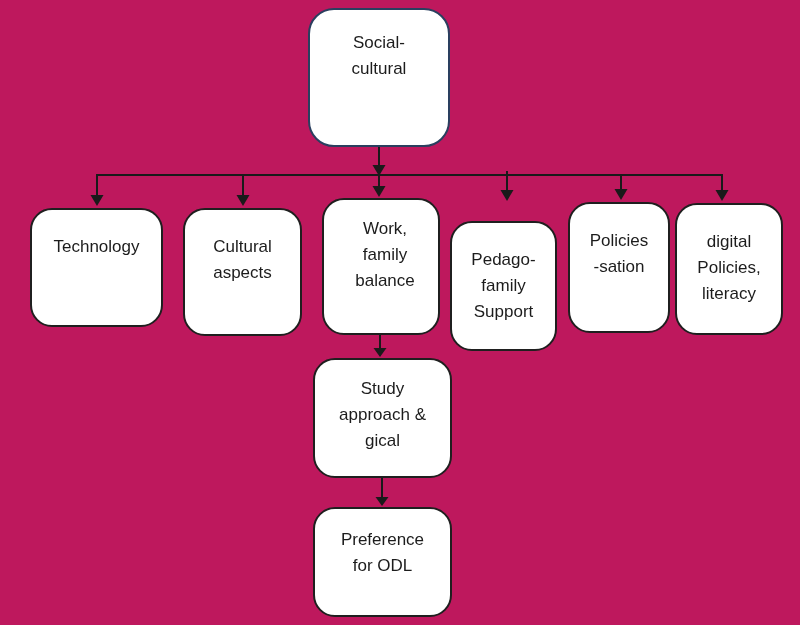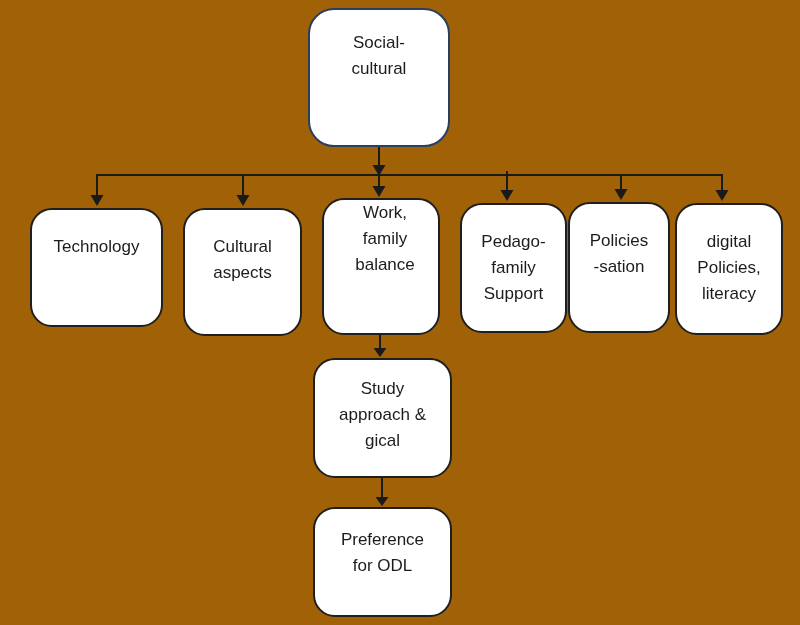--- a/index.html
+++ b/index.html
@@ -5,21 +5,21 @@
   html, body {
     margin: 0;
     padding: 0;
     background: #ffffff;
     font-family: "Liberation Sans", sans-serif;
   }
   .canvas {
     position: relative;
     width: 800px;
     height: 625px;
-    background: #a16207;
+    background: #be185d;
     overflow: hidden;
   }
   svg.connectors {
     position: absolute;
     left: 0; top: 0;
     width: 800px; height: 625px;
     pointer-events: none;
   }
   svg.connectors line { stroke: #1a1a1a; stroke-width: 2; }
   svg.connectors polygon { fill: #1a1a1a; }
@@ -40,22 +40,22 @@
   .n-root {
     left: 308px; top: 8px; width: 142px; height: 139px;
     border-color: #2a3f5f;
     border-radius: 26px;
   }
   .n-root .label { padding-top: 20px; }
 
   .n-technology { left: 30px;  top: 208px; width: 133px; height: 119px; }
   .n-cultural   { left: 183px; top: 208px; width: 119px; height: 128px; }
   .n-work       { left: 322px; top: 198px; width: 118px; height: 137px; }
-  .n-work .label { padding-top: 0; margin-left: 8px; }
-  .n-pedagogical{ left: 450px; top: 203px; width: 107px; height: 130px; margin-left: 10px; }
+  .n-work .label { padding-top: 16px; margin-left: 8px; }
+  .n-pedagogical{ left: 450px; top: 221px; width: 107px; height: 130px; }
   .n-global     { left: 568px; top: 202px; width: 102px; height: 131px; }
   .n-policies   { left: 675px; top: 203px; width: 108px; height: 132px; }
   .n-study      { left: 313px; top: 358px; width: 139px; height: 120px; }
   .n-study .label { padding-top: 16px; }
   .n-preference { left: 313px; top: 507px; width: 139px; height: 110px; }
   .n-preference .label { padding-top: 18px; }
 </style>
 </head>
 <body>
 

